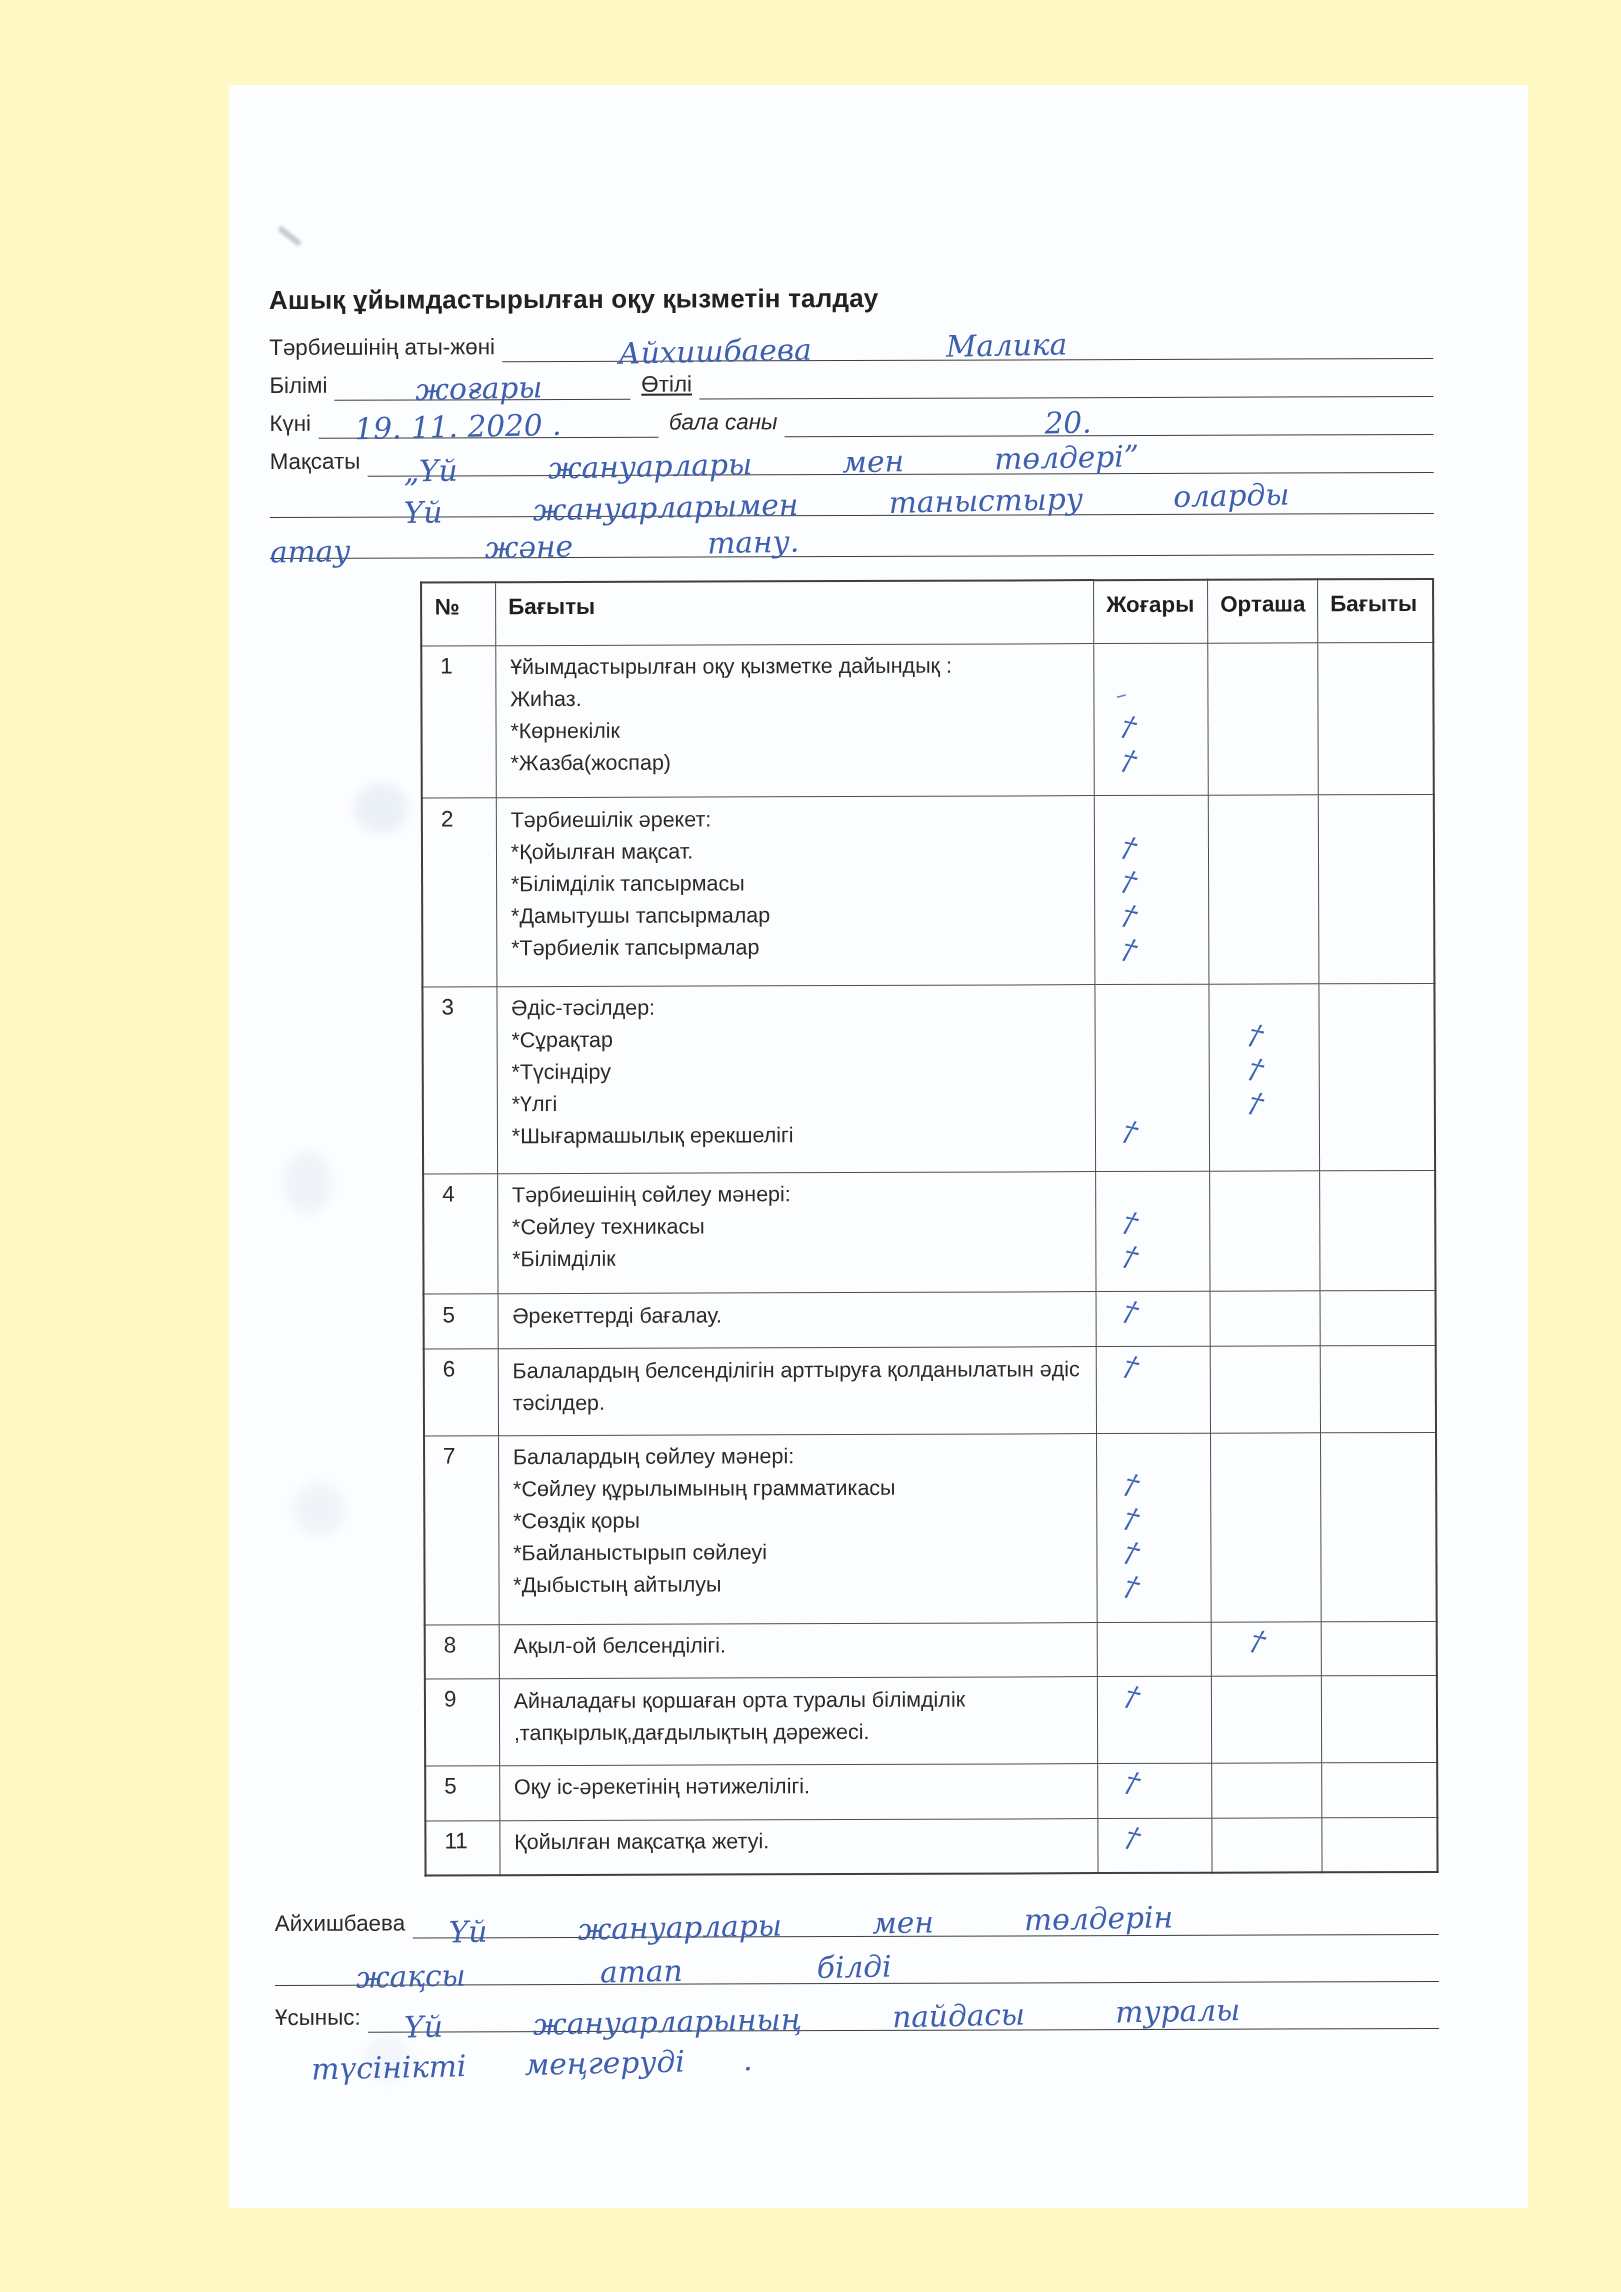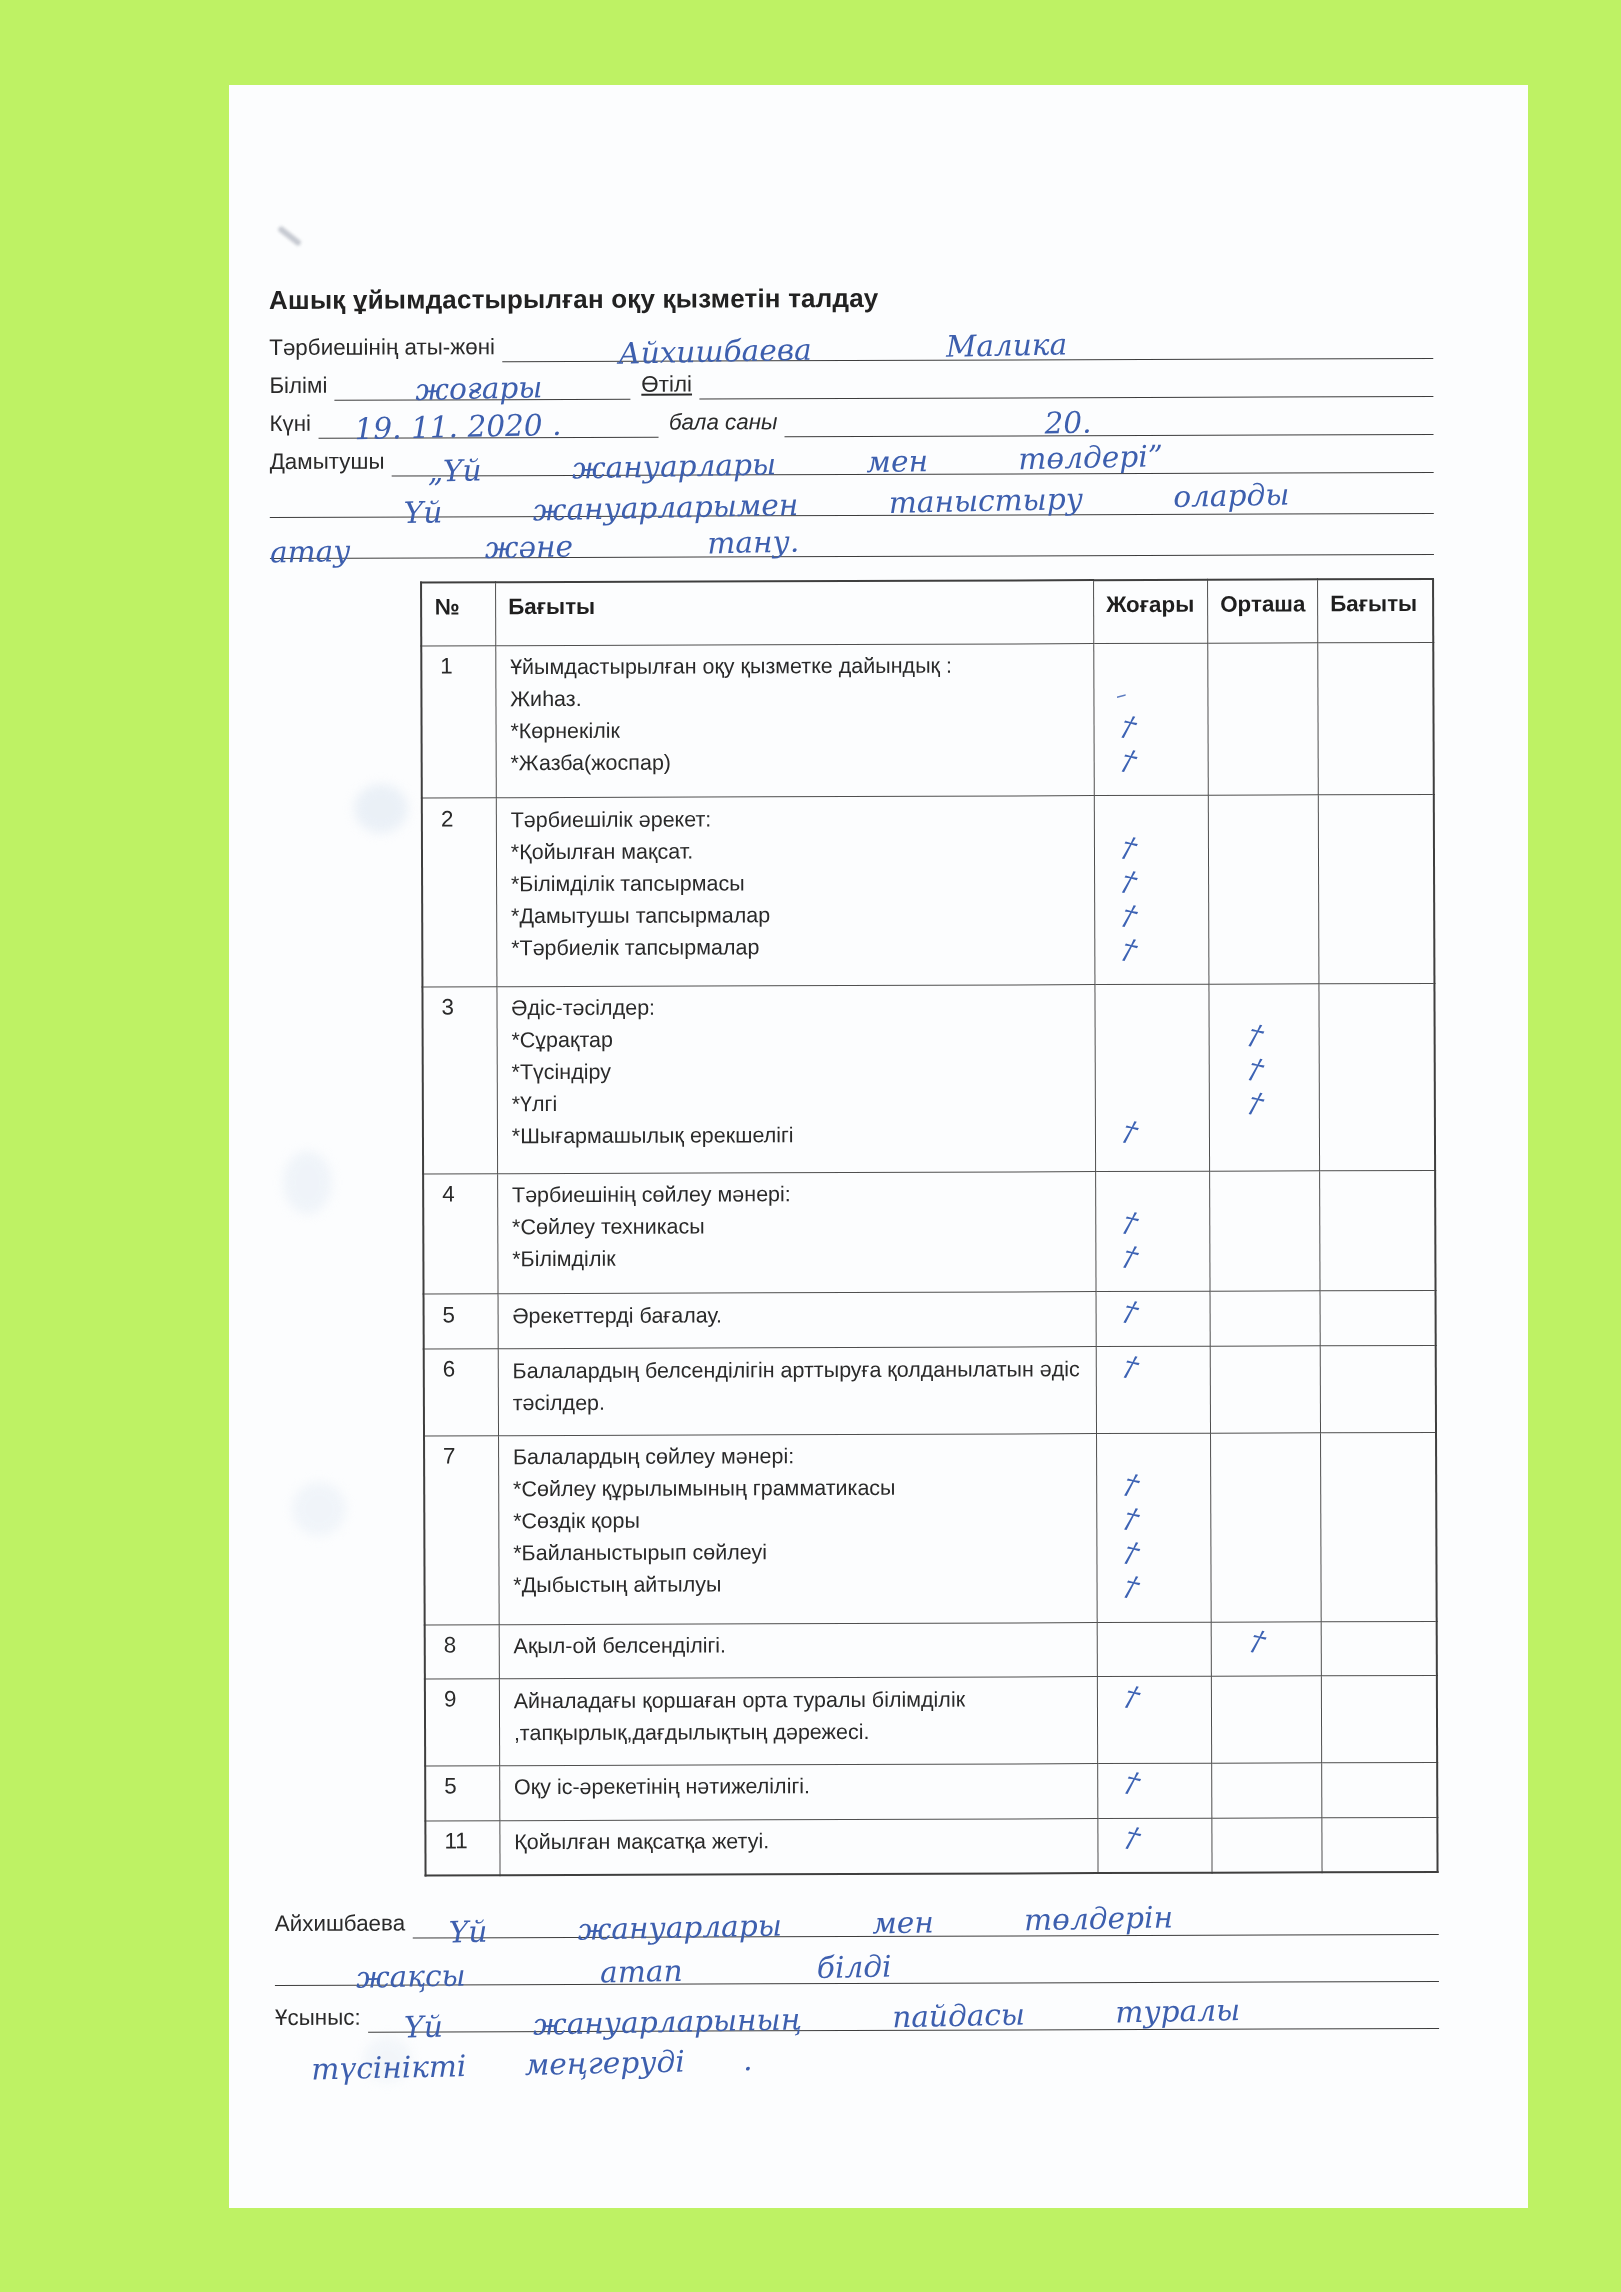--- a/index.html
+++ b/index.html
@@ -1,16 +1,16 @@
 <!DOCTYPE html>
 <html style="font-size:14.3px"><head>
 <meta charset="utf-8">
 <style>
   html,body{margin:0;padding:0;background:#ffffff;}
-  .screen{position:relative;width:1622px;height:2293px;background:#bef264;overflow:hidden;
+  .screen{position:relative;width:1622px;height:2293px;background:#fef9c3;overflow:hidden;
           font-family:"Liberation Sans",sans-serif;color:#2a2a2a;}
   .page{position:absolute;left:229px;top:85px;width:1299px;height:2123px;background:#fcfdfe;}
   .smudge{position:absolute;border-radius:50%;filter:blur(5.4px);}
   .smudge.gray{left:47px;top:148px;width:27px;height:6.3px;background:#b9bdc6;transform:rotate(38deg);filter:blur(1.8px);opacity:.8;border-radius:2.7px;}
   .smudge.b1{left:125px;top:699px;width:54px;height:49px;background:#e3ebf4;opacity:.7;}
   .smudge.b2{left:54px;top:1066px;width:49px;height:63px;background:#e7eef6;opacity:.6;}
   .smudge.b3{left:63px;top:1397px;width:54px;height:54px;background:#e7eef6;opacity:.55;}
   .smudge.b4{left:134px;top:1952px;width:49px;height:45px;background:#e9eff6;opacity:.5;}
 
   .content{position:absolute;left:269px;top:285px;width:1164px;transform:rotate(-0.2deg);transform-origin:top left;}
@@ -91,21 +91,21 @@
       <span class="fline" style="width:340px;">
         <span class="hw ind4">19. 11. 2020 .</span>
       </span>
       <span class="flabel" style="padding-left:10.7px;font-style:italic;">бала саны</span>
       <span class="fline grow">
         <span class="hw" style="padding-left:260px;">20.</span>
       </span>
     </div>
 
     <div class="frow">
-      <span class="flabel">Дамытушы</span>
+      <span class="flabel">Мақсаты</span>
       <span class="fline grow">
         <span class="hw sp-lg ind4">„Үй жануарлары мен төлдері”</span>
       </span>
     </div>
     <div class="frow" style="min-height:41px;">
       <span class="fline grow">
         <span class="hw sp-lg ind1">Үй жануарларымен таныстыру оларды</span>
       </span>
     </div>
     <div class="frow" style="min-height:41px;">

